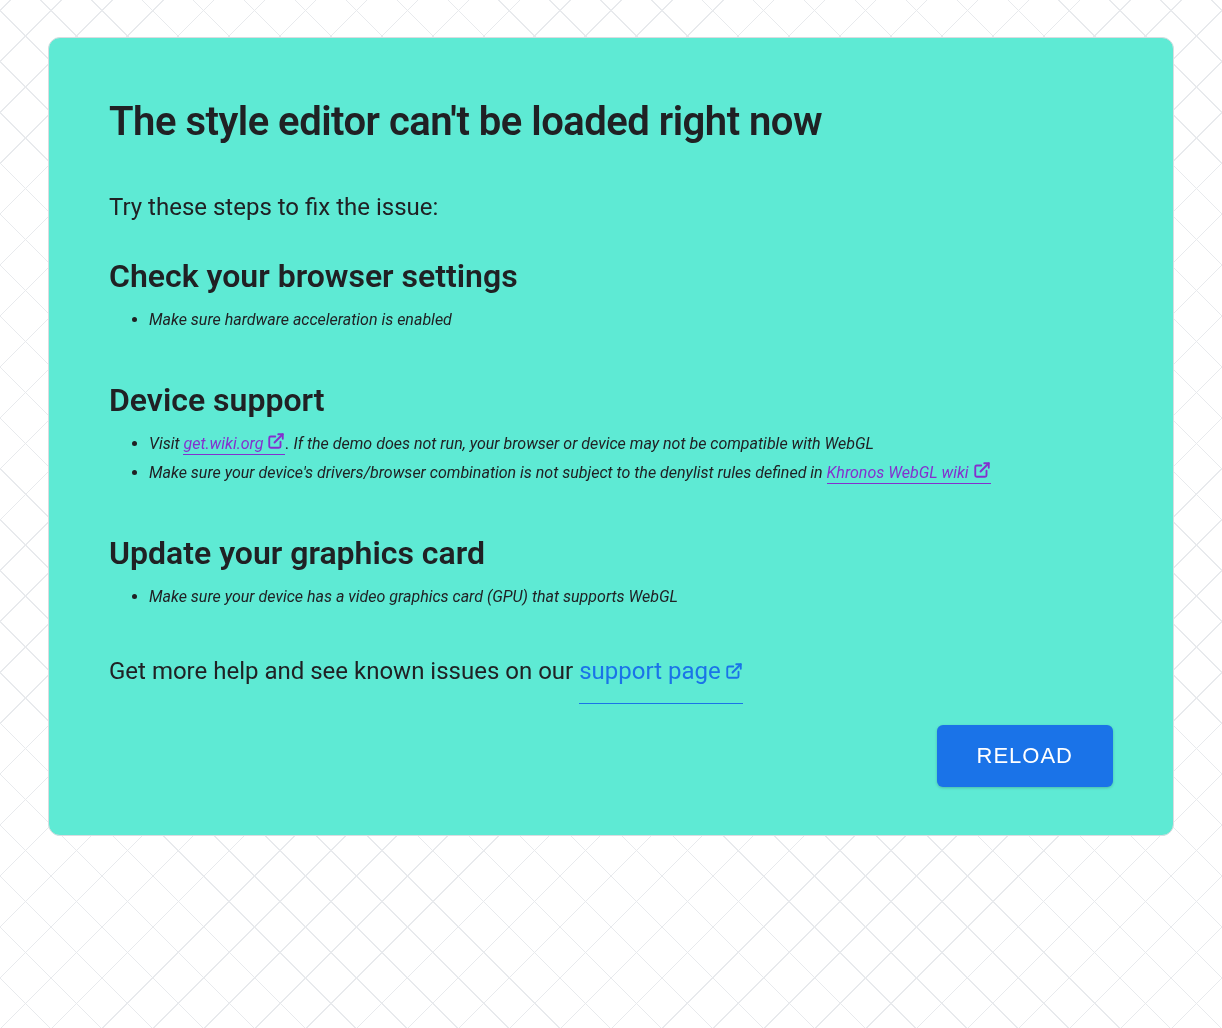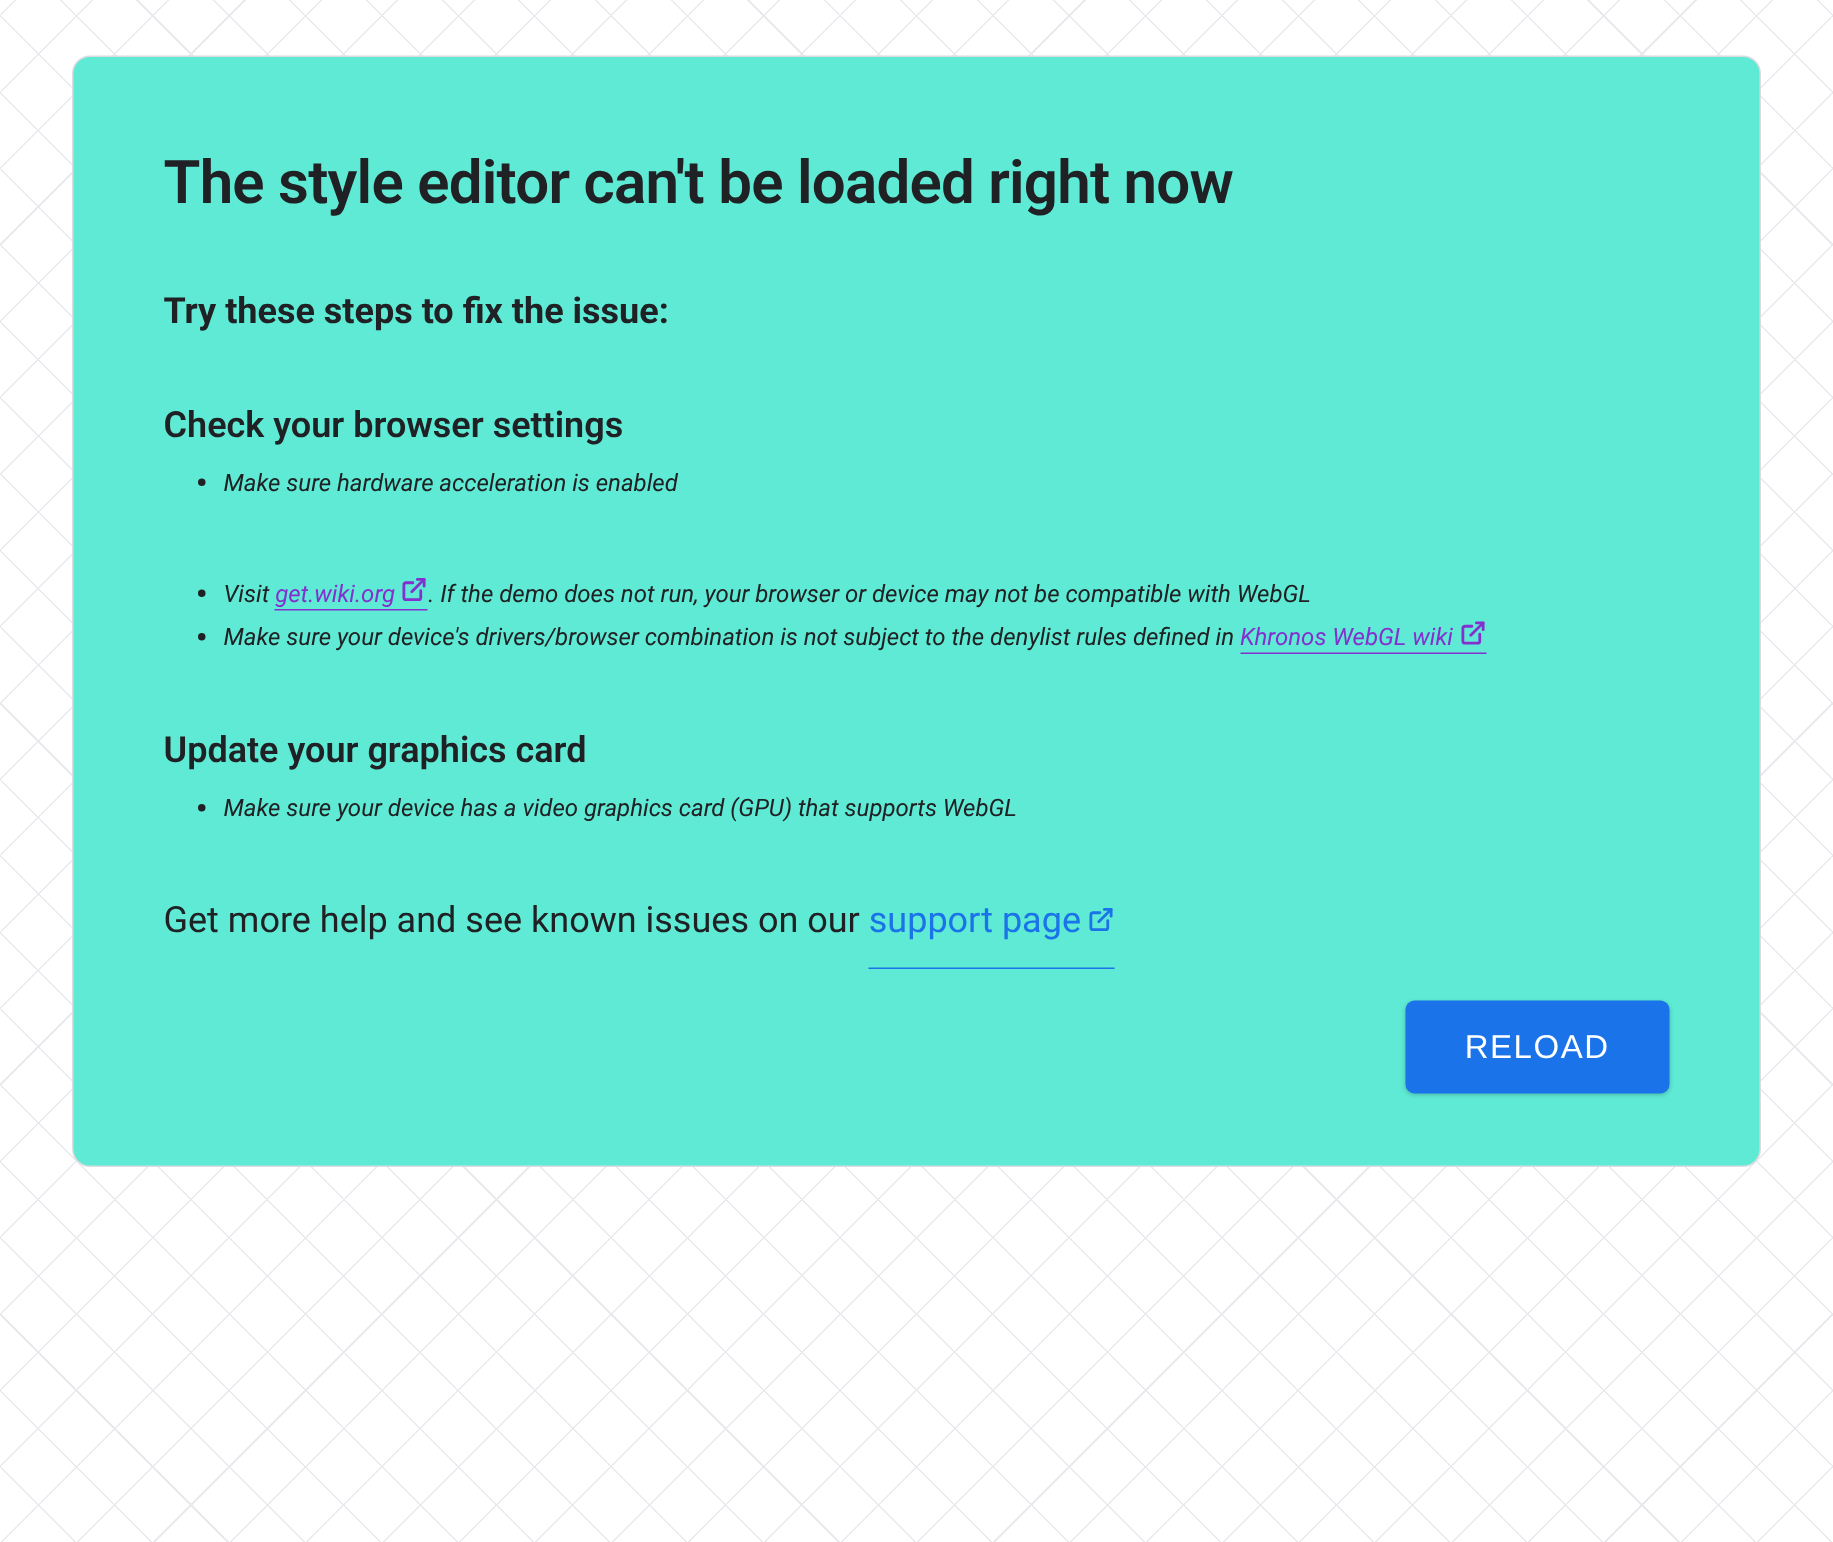--- a/index.html
+++ b/index.html
@@ -45,26 +45,25 @@
       font-size: 40px;
       font-weight: 600;
       color: #202124;
       margin-bottom: 48px;
       letter-spacing: -0.5px;
     }
     
     .intro {
       font-size: 24px;
       color: #202124;
-      margin-bottom: 48px;
-      font-weight: bold;
+      margin-bottom: 36px;
     }
     
     .section-heading {
-      font-size: 24px;
+      font-size: 32px;
       font-weight: 600;
       color: #202124;
       margin-bottom: 12px;
     }
     
     .section {
       margin-bottom: 48px;
     }
     
     ul {
@@ -137,20 +136,21 @@
   <p class="intro">Try these steps to fix the issue:</p>
 
   <div class="section">
     <h2 class="section-heading">Check your browser settings</h2>
     <ul>
       <li>Make sure hardware acceleration is enabled</li>
     </ul>
   </div>
 
   <div class="section">
+    <h2 class="section-heading">Device support</h2>
     <ul>
       <li>
         <span>Visit </span><a class="link" href="#"><span>get.wiki.org</span><span class="ext-icon"><svg width="18" height="18" viewBox="0 0 24 24" fill="none" stroke="#8430ce" stroke-width="2.5" stroke-linecap="round" stroke-linejoin="round">
                 <path d="M18 13v6a2 2 0 0 1-2 2H5a2 2 0 0 1-2-2V8a2 2 0 0 1 2-2h6"></path>
                 <polyline points="15 3 21 3 21 9"></polyline>
                 <line x1="10" y1="14" x2="21" y2="3"></line>
               </svg></span></a><span>. If the demo does not run, your browser or device may not be compatible with WebGL</span>
       </li>
       <li>
         <span>Make sure your device's drivers/browser combination is not subject to the denylist rules defined in </span><a class="link" href="#"><span>Khronos WebGL wiki</span><span class="ext-icon"><svg width="18" height="18" viewBox="0 0 24 24" fill="none" stroke="#8430ce" stroke-width="2.5" stroke-linecap="round" stroke-linejoin="round">

